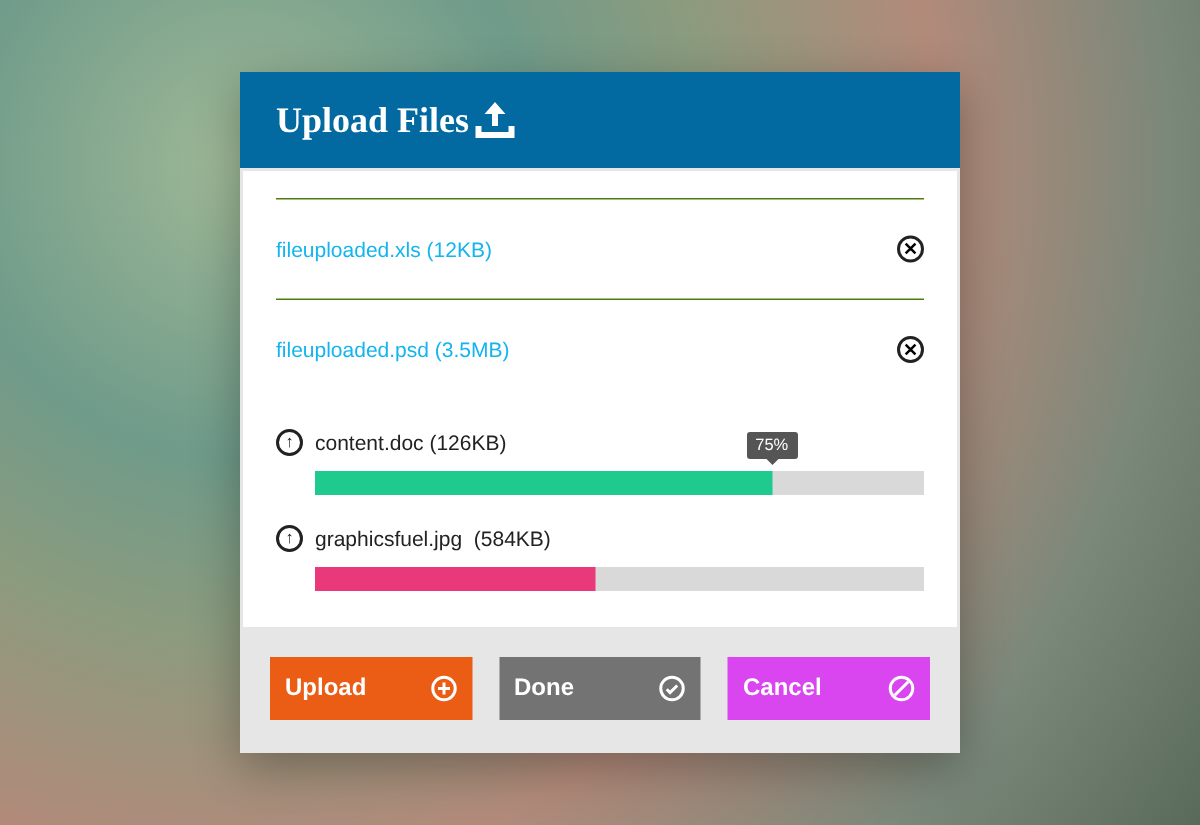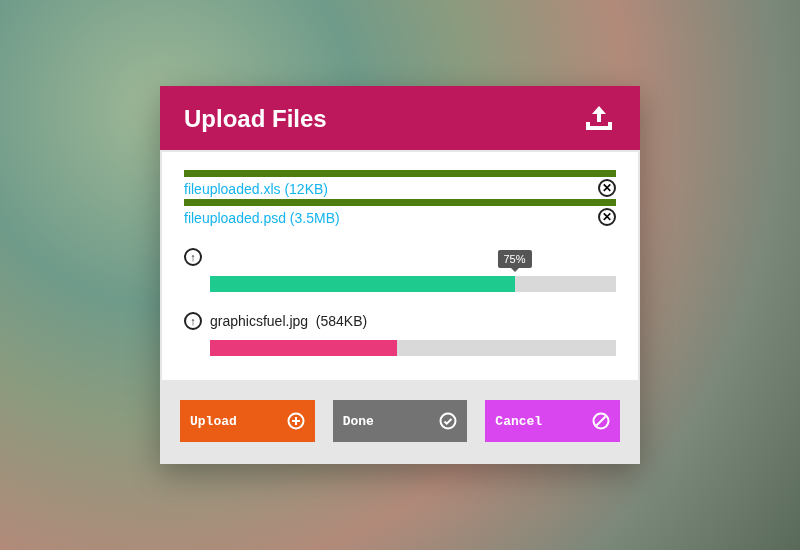--- a/index.html
+++ b/index.html
@@ -8,38 +8,38 @@
     font-family: Arial, Helvetica, sans-serif;
     background: radial-gradient(circle at 20% 20%, #9fb896 0%, #6f9b8a 25%, #8b9b7e 40%, #b28a7a 60%, #7a887a 80%, #5a6a5a 100%);
     display: flex; align-items: center; justify-content: center;
   }
   .modal {
     width: 480px;
     background: #e6e6e6;
     box-shadow: 0 10px 30px rgba(0,0,0,0.3);
   }
   .modal-header {
-    background: #be185d;
+    background: #0369a1;
     color: #fff;
     padding: 18px 24px 16px 24px;
-    display: flex; align-items: center; justify-content: space-between;
+    display: flex; align-items: center; justify-content: flex-start; font-family: Liberation Serif, serif;
   }
   .modal-header h1 {
     font-size: 24px; font-weight: bold;
   }
   .upload-icon svg { display:block; }
   .body {
     background: #fff;
     margin: 2px;
     padding: 18px 22px 24px 22px;
   }
   .completed-row {
-    display:flex; align-items:flex-end; justify-content:space-between;
-    border-top: 7px solid #4d7c0f;
-    padding: 2px 0;
+    display:flex; align-items:center; justify-content:space-between;
+    border-top: 1px solid #4d7c0f;
+    padding: 24px 0;
     font-size: 14px;
   }
   .completed-row:last-of-type { border-bottom: 1px solid #eee; }
   .completed-row .label { color: #14b4ef; }
   .remove-btn {
     width: 18px; height: 18px; border: 2px solid #222; border-radius: 50%;
     display:flex; align-items:center; justify-content:center;
     font-size: 12px; font-weight:bold; cursor:pointer;
     background:#fff;
   }
@@ -66,24 +66,23 @@
   .tooltip::after{
     content:""; position:absolute; left:50%; top:100%; transform:translateX(-50%);
     border:4px solid transparent; border-top-color:#555;
   }
   .footer {
     padding: 18px 20px 22px 20px;
     display:flex; gap:18px;
   }
   .btn {
     flex:1; color:#fff; border:none; padding:12px 10px;
-    font-size:13px; font-weight:bold; cursor:pointer;
+    font-size:16px; font-weight:bold; cursor:pointer;
     display:flex; align-items:center; justify-content:space-between;
     gap:10px;
-    font-family:Liberation Mono, monospace;
   }
   .btn .icon-slot { display:flex; }
   .btn-upload { background:#eb5c14; }
   .btn-done   { background:#737373; }
   .btn-cancel { background:#d946ef; }
 </style>
 </head>
 <body>
 
 <div class="modal">
@@ -113,20 +112,23 @@
         <span>fileuploaded.psd</span> (<span>3.5MB</span>)
       </span>
       <span class="remove-btn">
         <span>✕</span>
       </span>
     </div>
 
     <div class="progress-block">
       <div class="progress-head">
         <span class="up-circle">↑</span>
+        <span>
+          <span>content.doc</span>&nbsp;(<span>126KB</span>)
+        </span>
       </div>
       <div class="bar-wrap">
         <div class="tooltip" id="tip0" style="left: 75%; display: block;">
           <span>75</span>%
         </div>
         <div class="bar-track">
           <div class="bar-fill" id="fill0" style="width: 75%; background: rgb(31, 202, 143);"></div>
         </div>
       </div>
     </div>

